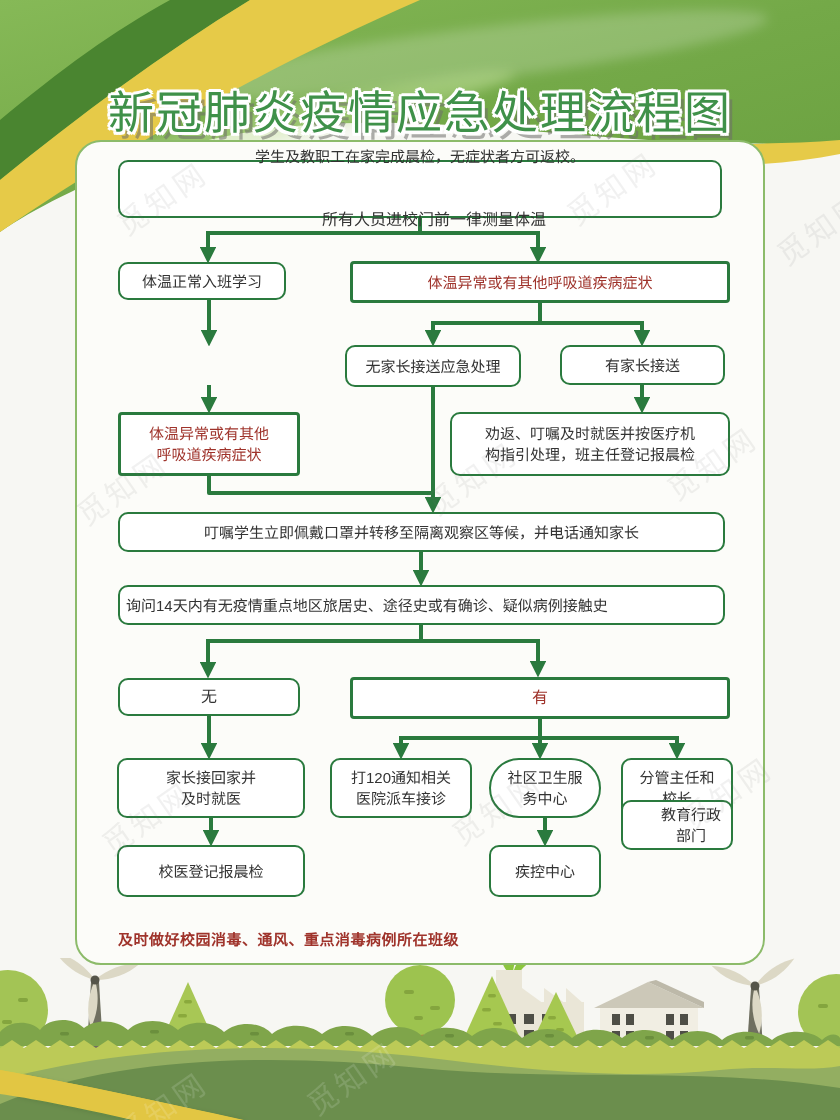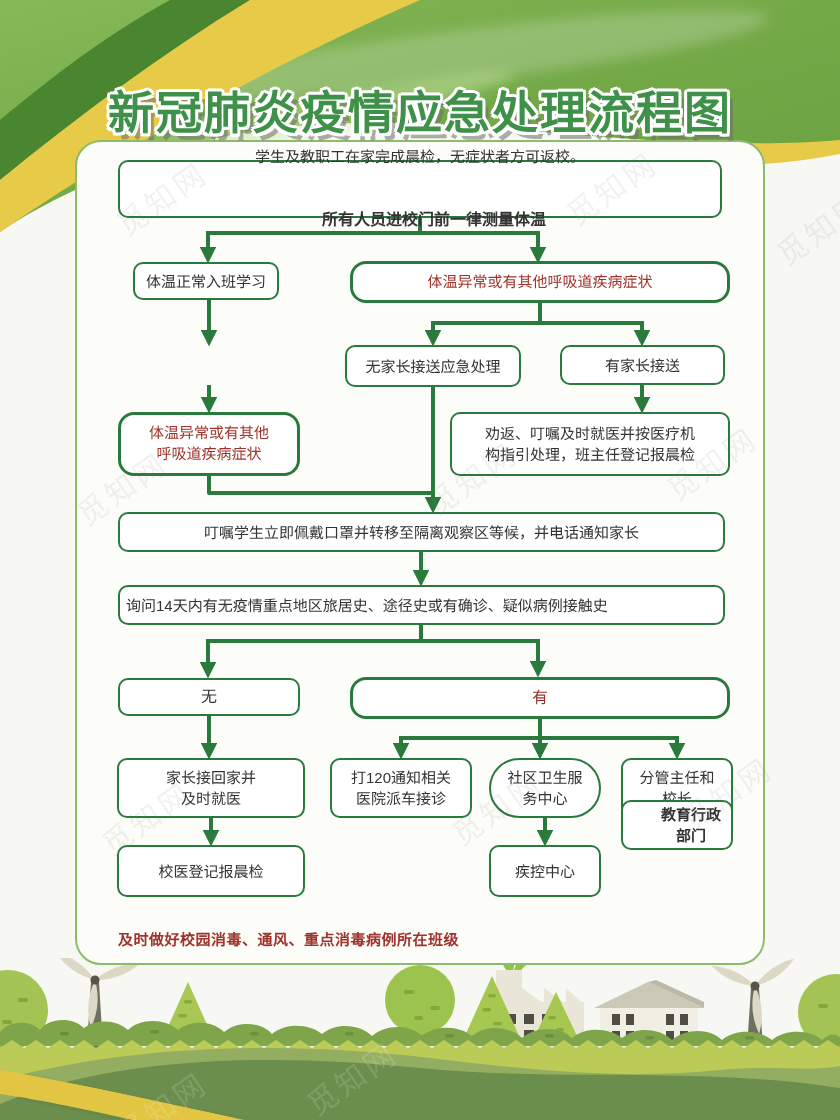--- a/index.html
+++ b/index.html
@@ -8,21 +8,21 @@
   }
   *{margin:0;padding:0;box-sizing:border-box;}
   html,body{width:840px;}
   body{font-family:"Liberation Sans","DejaVu Sans",sans-serif;background:#fff;}
   .page{position:relative;width:840px;height:1120px;background:#f7f7f3;overflow:hidden;}
   
   .top-deco{position:absolute;left:0;top:0;width:840px;height:250px;pointer-events:none;}
   
   .title{
     position:absolute;left:0;top:76px;width:840px;text-align:center;
-    font-size:46px;font-weight:bold;letter-spacing:2px;color:var(--title-green);
+    font-size:46px;font-weight:normal;letter-spacing:2px;color:var(--title-green);
     text-shadow:
       3px 0 0 #fff,-3px 0 0 #fff,0 3px 0 #fff,0 -3px 0 #fff,
       2.5px 2.5px 0 #fff,-2.5px -2.5px 0 #fff,2.5px -2.5px 0 #fff,-2.5px 2.5px 0 #fff,
       6px 7px 0 rgba(110,110,105,.55);
     z-index:4;
   }
   
   .panel{
     position:absolute;left:75px;top:140px;width:690px;height:825px;
     background:#fcfcf9;border:2px solid var(--panel-border);border-radius:26px;z-index:1;
@@ -30,23 +30,23 @@
   
   .conn-svg{position:absolute;left:0;top:0;width:840px;height:1120px;z-index:2;pointer-events:none;}
   .conn{stroke:var(--box-green);stroke-width:4;fill:none;stroke-linejoin:round;}
   .ah{fill:var(--box-green);}
   
   .fbox{
     position:absolute;z-index:3;background:#fff;border:2px solid var(--box-green);
     border-radius:10px;display:flex;flex-direction:column;align-items:center;justify-content:center;
     text-align:center;color:#333;font-size:15px;line-height:1.4;padding:2px 6px;
   }
-  .thick{border-width:3px;border-radius:16px;font-family:Liberation Serif, serif;}
+  .thick{border-width:3px;border-radius:4px;}
   .red{color:var(--alert-red);}
-  .bold{font-weight:bold;margin-left:28px;}
+  .bold{font-weight:normal;margin-left:28px;}
   .big{font-size:16px;}
   .left-al{align-items:flex-start;text-align:left;}
   .note{
     position:absolute;left:118px;top:928px;z-index:3;font-size:15px;font-weight:600;
     color:var(--alert-red);letter-spacing:.5px;
   }
   
   .bottom-deco{position:absolute;left:0;top:958px;width:840px;height:162px;z-index:0;pointer-events:none;}
   
   .wm{position:absolute;z-index:5;font-size:30px;letter-spacing:4px;color:rgba(120,120,120,.10);
@@ -119,21 +119,21 @@
     <path class="conn" d="M211,818 V833" marker-end="url(#ah)"></path>
     <path class="conn" d="M545,818 V833" marker-end="url(#ah)"></path>
     <path class="conn" d="M677,818 V833" marker-end="url(#ah)"></path>
   </svg>
 
   <div class="fbox" style="left:118px;top:160px;width:604px;height:58px;gap:42px;">
     <div>学生及教职工在家完成晨检，无症状者方可返校。</div>
     <div class="bold big">所有人员进校门前一律测量体温</div>
   </div>
 
-  <div class="fbox" style="left:133px;top:262px;width:146px;height:38px;">
+  <div class="fbox" style="left:118px;top:262px;width:168px;height:38px;">
     <div>体温正常入班学习</div>
   </div>
 
   <div class="fbox thick" style="left:350px;top:261px;width:380px;height:42px;">
     <div class="red">体温异常或有其他呼吸道疾病症状</div>
   </div>
 
 
   <div class="fbox" style="left:345px;top:345px;width:176px;height:42px;">
     <div>无家长接送应急处理</div>

